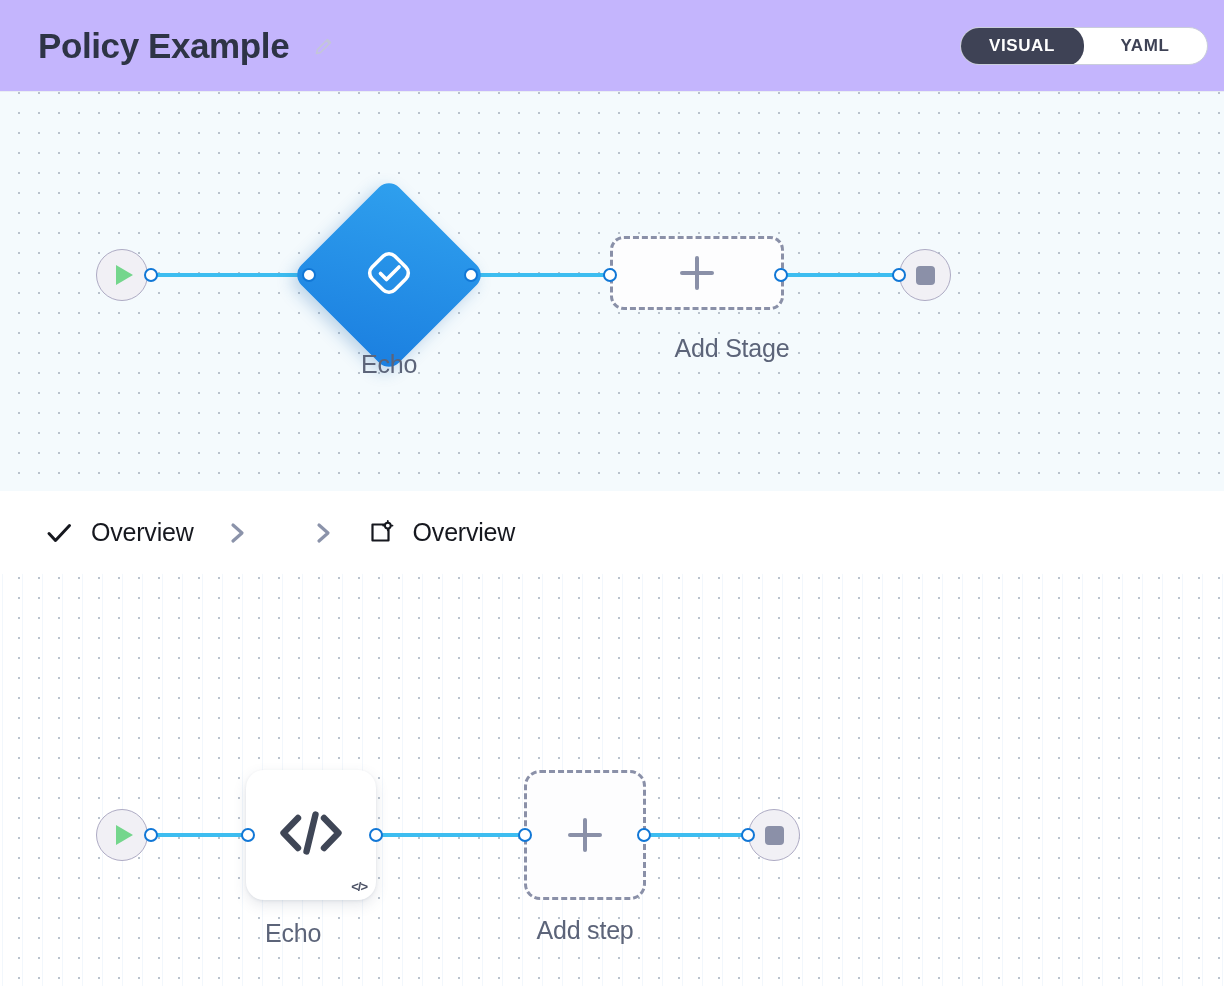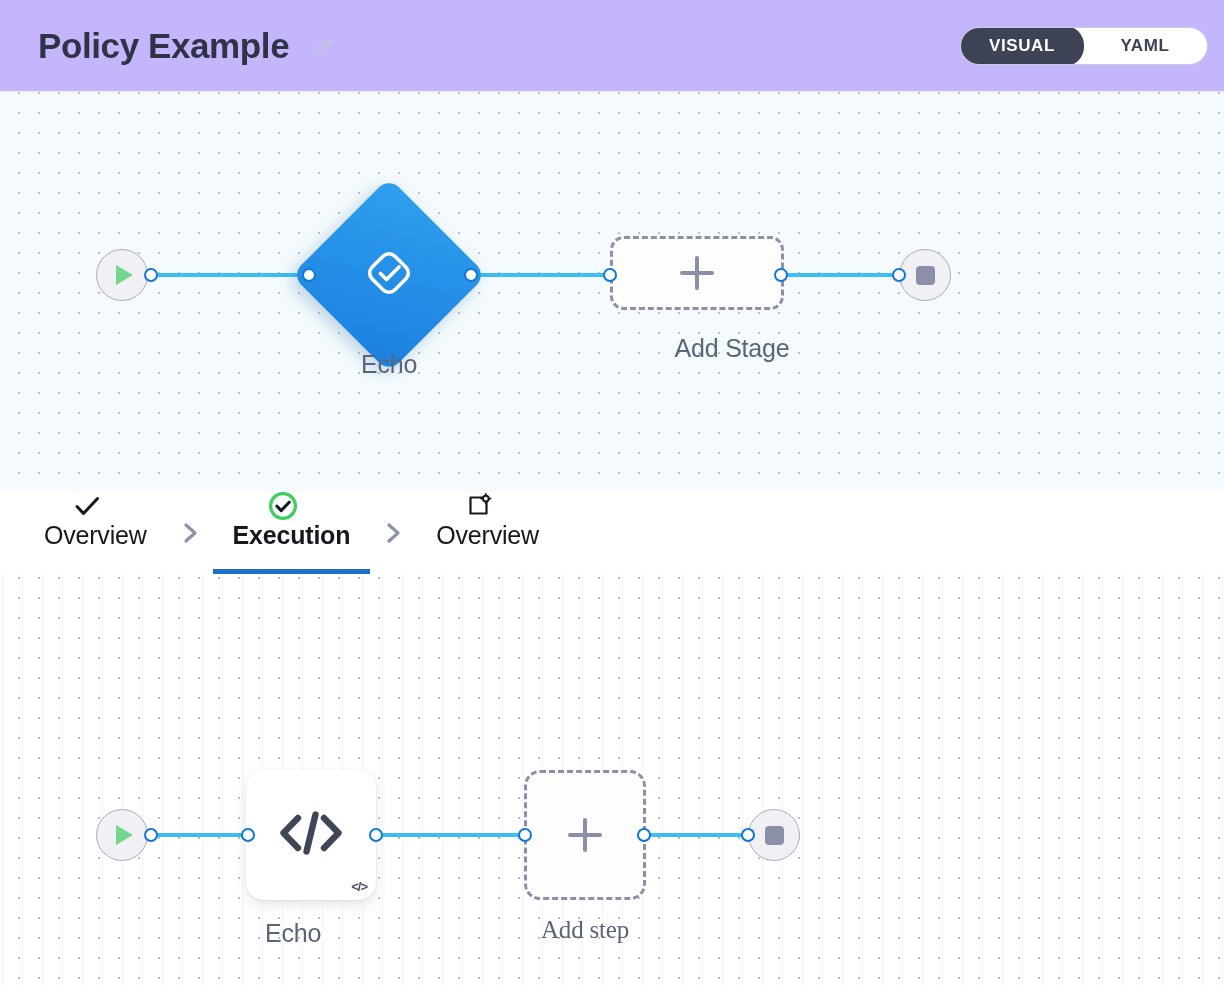--- a/index.html
+++ b/index.html
@@ -196,21 +196,20 @@
     display: flex;
     align-items: center;
     padding-left: 44px;
   }
   .tab {
     display: flex;
     align-items: center;
     height: 83px;
     cursor: pointer;
     position: relative;
-    flex-direction: column;
   }
   .tab-icon {
     display: flex; align-items: center; justify-content: center;
     margin-right: 17px;
     width: 30px; height: 30px;
   }
   .tab-label {
     font-size: 25px;
     color: #16181f;
     letter-spacing: -0.2px;
@@ -302,29 +301,20 @@
     </span>
     <span class="tab-label">Overview</span>
   </div>
 
   <span class="tab-sep">
     <svg width="24" height="28" viewBox="0 0 24 28" fill="none">
       <path d="M8 6l9 8-9 8" stroke="#8b93aa" stroke-width="3.2" stroke-linecap="round" stroke-linejoin="round"></path>
     </svg>
   </span>
 
-  <div class="tab active">
-    <span class="tab-icon">
-      <svg width="30" height="30" viewBox="0 0 30 30" fill="none">
-        <circle cx="15" cy="15" r="12.4" stroke="#3ccf5e" stroke-width="3.3"></circle>
-        <path d="M9 15.2l4.2 4.4 8-8.4" stroke="#16181f" stroke-width="3.1" stroke-linecap="round" stroke-linejoin="round"></path>
-      </svg>
-    </span>
-    <span class="tab-label">Execution</span>
-  </div>
 
   <span class="tab-sep">
     <svg width="24" height="28" viewBox="0 0 24 28" fill="none">
       <path d="M8 6l9 8-9 8" stroke="#8b93aa" stroke-width="3.2" stroke-linecap="round" stroke-linejoin="round"></path>
     </svg>
   </span>
 
   <div class="tab">
     <span class="tab-icon">
       <svg width="30" height="30" viewBox="0 0 30 30" fill="none">
@@ -363,21 +353,21 @@
   <div class="port" style="left:241px; top:254px;"></div>
   <div class="port" style="left:369px; top:254px;"></div>
   <div class="node-label" style="left:228px; top:345px; width:130px;">Echo</div>
 
   <div class="node add-placeholder" style="left:524px; top:196px; width:122px; height:130px; border-radius:16px;">
     <div class="plus-h"></div>
     <div class="plus-v"></div>
   </div>
   <div class="port" style="left:518px; top:254px;"></div>
   <div class="port" style="left:637px; top:254px;"></div>
-  <div class="node-label" style="left:508px; top:342px; width:154px;font-family:Liberation Serif, serif;">Add step</div>
+  <div class="node-label" style="left:508px; top:342px; width:154px;">Add step</div>
 
   <div class="node" style="left:748px; top:235px;">
     <div class="terminal">
       <div class="stop-sq"></div>
     </div>
   </div>
   <div class="port" style="left:741px; top:254px;"></div>
 </div>
 
 </body></html>

